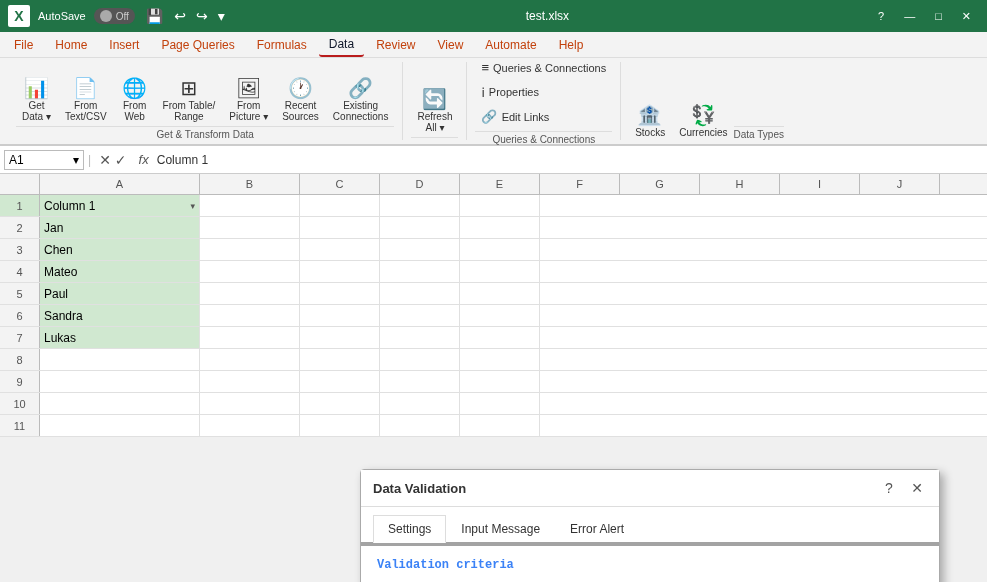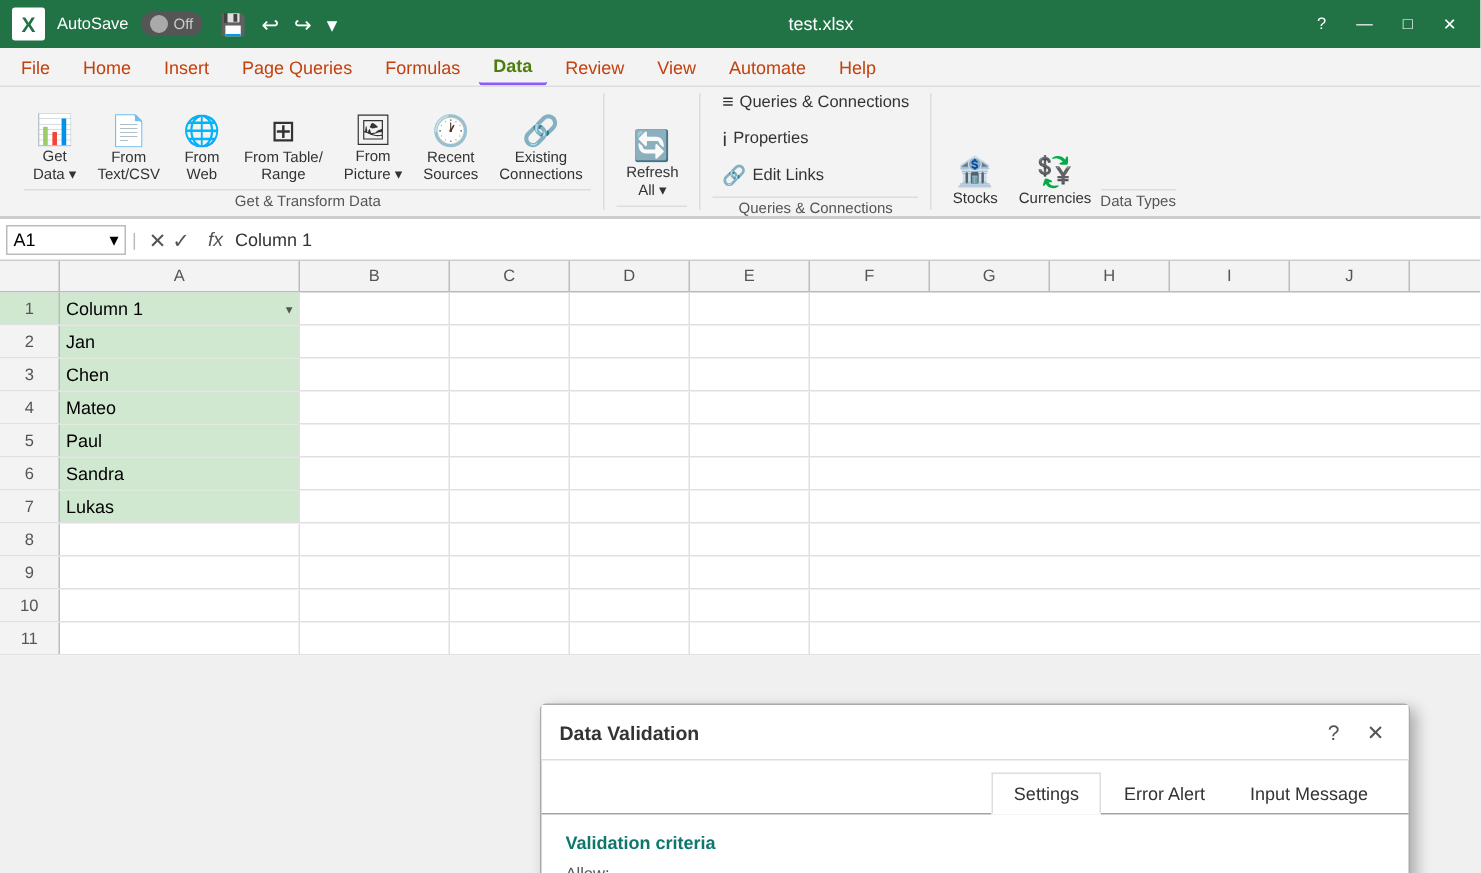--- a/index.html
+++ b/index.html
@@ -19,21 +19,21 @@
     .title-bar-actions { display: flex; gap: 4px; }
     .title-bar-actions span { padding: 4px 8px; font-size: 11px; cursor: pointer; color: white; }
 
     
     .ribbon-menu {
       display: flex; background: #f3f3f3; border-bottom: 1px solid #ddd; height: 26px; padding: 0 4px; align-items: center; gap: 2px;
     }
     .ribbon-menu-item {
       padding: 4px 10px; font-size: 12px; cursor: pointer; color: #c2410c; border-radius: 3px;
     }
-    .ribbon-menu-item.active { color: #4d7c0f; font-weight: 700; border-bottom: 2px solid #8b5cf6; }
+    .ribbon-menu-item.active { color: #0f172a; font-weight: 400; border-bottom: 2px solid #b91c1c; }
 
     
     .ribbon-toolbar {
       display: flex; background: #f3f3f3; border-bottom: 2px solid #ccc; height: 88px; padding: 4px 8px; align-items: flex-start; gap: 0;
     }
     .ribbon-group {
       display: flex; flex-direction: column; align-items: flex-start; padding: 0 8px; border-right: 1px solid #ddd; height: 100%;
     }
     .ribbon-group:last-child { border-right: none; }
     .ribbon-group-buttons { display: flex; flex-direction: row; align-items: flex-end; gap: 2px; flex: 1; }
@@ -89,25 +89,25 @@
     .dialog-overlay { position: absolute; top: 0; left: 0; width: 987px; height: 582px; pointer-events: none; }
     .dialog {
       position: absolute; top: 295px; left: 360px; width: 580px; background: white; border: 1px solid #aaa; box-shadow: 4px 4px 10px rgba(0,0,0,0.3); border-radius: 4px; pointer-events: all;
     }
     .dialog-title-bar {
       display: flex; align-items: center; justify-content: space-between; background: white; padding: 8px 12px; border-bottom: 1px solid #ddd;
     }
     .dialog-title { font-size: 13px; font-weight: 600; color: #333; }
     .dialog-controls { display: flex; gap: 8px; }
     .dialog-control { width: 20px; height: 20px; display: flex; align-items: center; justify-content: center; cursor: pointer; color: #555; font-size: 14px; }
-    .dialog-tabs { display: flex; padding: 8px 12px 0; gap: 0; border-bottom: 1px solid #a3a3a3; justify-content: flex-end; }
+    .dialog-tabs { display: flex; padding: 8px 12px 0; gap: 0; border-bottom: 4px solid #a3a3a3; }
     .dialog-tab { padding: 6px 14px; font-size: 12px; cursor: pointer; color: #333; border: 1px solid transparent; margin-bottom: -1px; }
     .dialog-tab.active { border: 1px solid #ddd; border-bottom: 1px solid white; background: white; color: #333; }
     .dialog-body { padding: 12px 16px; }
-    .dialog-section-label { font-size: 12px; font-weight: 600; color: #0f766e; margin-bottom: 8px; }
+    .dialog-section-label { font-size: 12px; font-weight: 600; color: #3b82f6; margin-bottom: 8px; font-family: Liberation Mono, monospace; }
     .form-row { display: flex; flex-direction: column; margin-bottom: 10px; }
     .form-label { font-size: 11px; color: #555; margin-bottom: 3px; }
 
     .main-content { display: flex; flex-direction: column; position: relative; }
   </style>
 </head>
 <body>
 
 <div class="title-bar">
   <div class="title-bar-logo">X</div>
@@ -362,22 +362,22 @@
       <div class="dialog-title-bar">
         <span class="dialog-title">Data Validation</span>
         <div class="dialog-controls">
           <div class="dialog-control">?</div>
           <div class="dialog-control">✕</div>
         </div>
       </div>
 
       <div class="dialog-tabs">
         <div class="dialog-tab active">Settings</div>
+        <div class="dialog-tab">Input Message</div>
         <div class="dialog-tab">Error Alert</div>
-        <div class="dialog-tab">Input Message</div>
       </div>
 
       <div class="dialog-body">
         <div class="dialog-section-label">Validation criteria</div>
 
         <div class="form-row">
           <div class="form-label">Allow:</div>
 
         </div>
 

